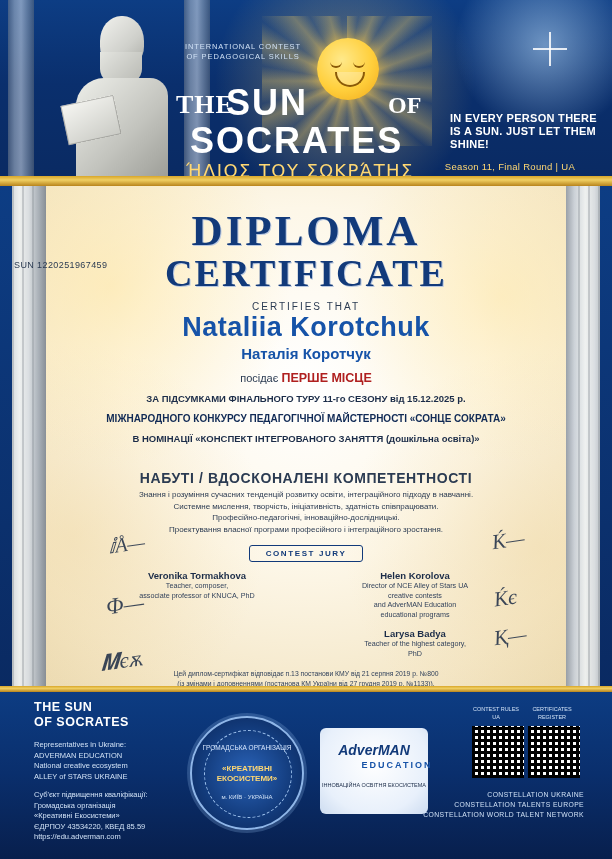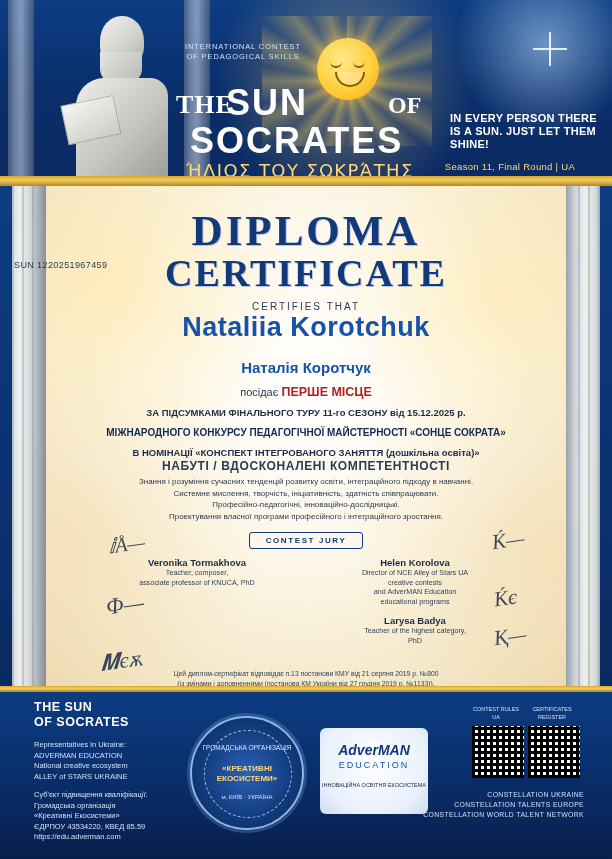--- a/index.html
+++ b/index.html
@@ -279,21 +279,21 @@
     letter-spacing: 2px;
     color: #2b3b52;
   }
   .name-en {
     font-size: 27px;
     font-weight: bold;
     color: #1653a8;
     letter-spacing: 0.5px;
   }
   .name-uk {
-    margin-top: 16px;
+    margin-top: 2px;
     font-size: 15px;
     font-weight: bold;
     color: #1653a8;
   }
   .place-line {
     margin-top: 9px;
     font-size: 11px;
     color: #2b3b52;
   }
   .place-line b {
@@ -313,22 +313,22 @@
   }
   .work-block {
     margin-top: 7px;
     font-size: 9px;
     font-weight: bold;
     color: #1b2c48;
     line-height: 12.5px;
     padding: 0 22px;
   }
   .comp-head {
-    margin-top: 0;
-    font-size: 12px;
+    margin-top: 25px;
+    font-size: 14px;
     font-weight: bold;
     color: #2b3b52;
     letter-spacing: 0.6px;
   }
   .comp-body {
     margin-top: 3px;
     font-size: 8px;
     color: #2b3b52;
     line-height: 11.5px;
     padding: 0 24px;
@@ -450,21 +450,21 @@
     width: 108px; height: 86px;
     background: radial-gradient(ellipse at 50% 40%, #ffffff 0%, #e8f0fb 70%, #cddcf0 100%);
     border-radius: 6px;
   }
   .adv-t1 {
     position: absolute; left: 0; top: 14px; width: 108px; text-align: center;
     font-size: 14px; font-weight: bold; color: #123a7a; font-style: italic;
   }
   .adv-t2 {
     position: absolute; left: 0; top: 32px; width: 108px; text-align: center;
-    font-size: 9px; font-weight: normal; color: #1653a8; letter-spacing: 2px;
+    font-size: 9px; font-weight: bold; color: #1653a8; letter-spacing: 2px; padding-left: 23px;
   }
   .adv-t3 {
     position: absolute; left: 0; top: 54px; width: 108px; text-align: center;
     font-size: 5.5px; color: #1b2c48; line-height: 7.5px;
   }
   .qr {
     position: absolute; top: 40px;
     width: 48px; height: 48px;
     background-color: #ffffff;
     background-image:

